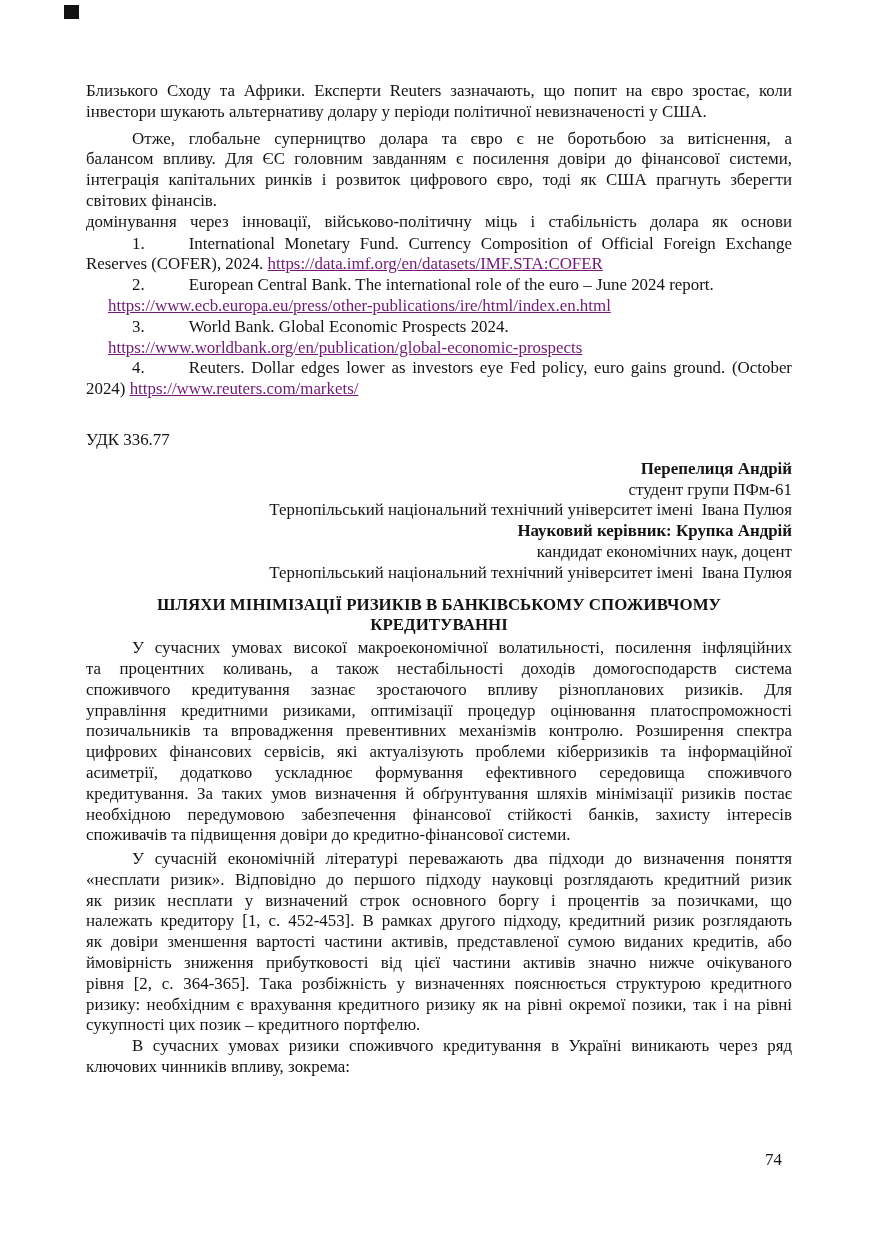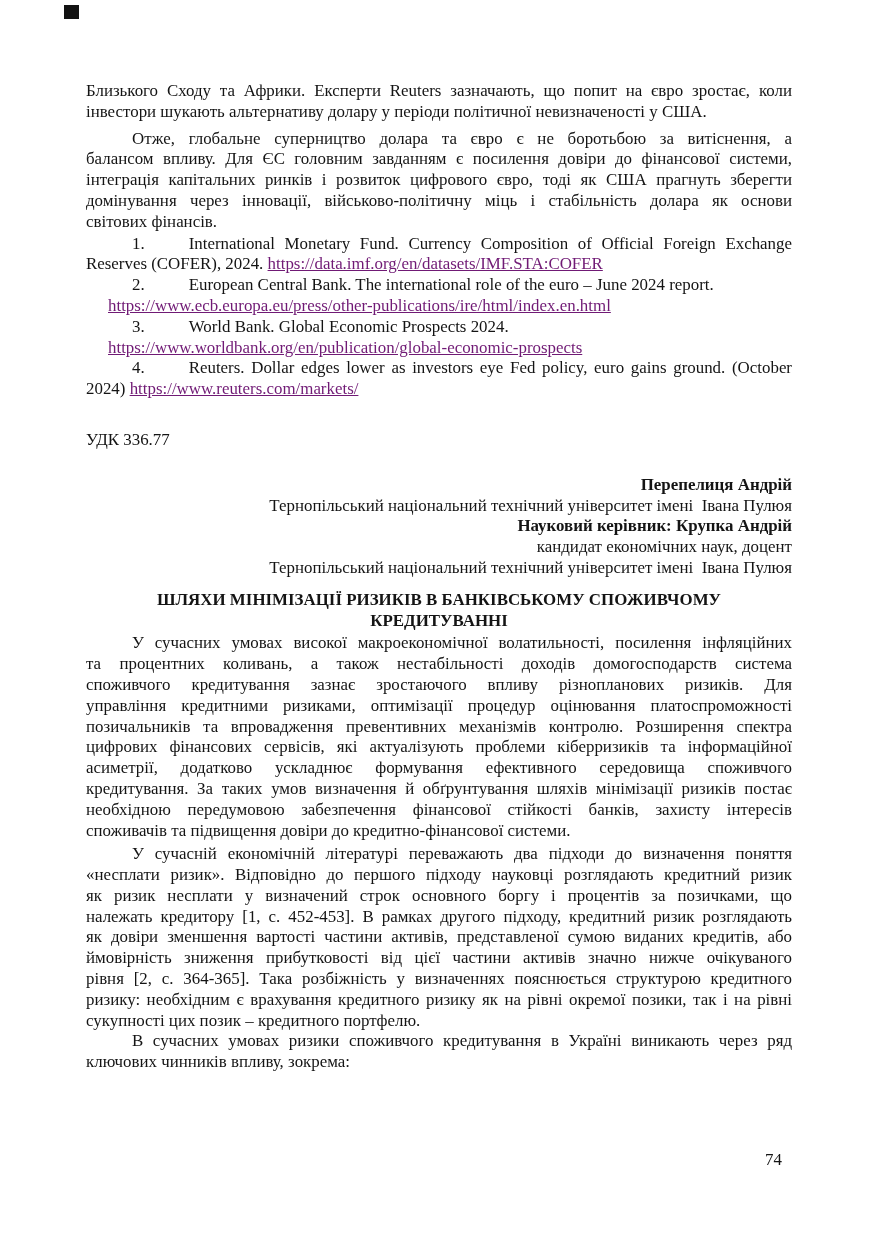--- a/index.html
+++ b/index.html
@@ -49,44 +49,45 @@
 <div class="page">
   <div>
       <div class="blk">
         <div class="ln j"><span>Близького Сходу та Африки. Експерти Reuters зазначають, що попит на євро зростає, коли</span></div>
         <div class="ln"><span>інвестори шукають альтернативу долару у періоди політичної невизначеності у США.</span></div>
       </div>
       <div class="blk" style="margin-top: 6px;">
         <div class="ln j" style="text-indent: 46px;"><span>Отже, глобальне суперництво долара та євро є не боротьбою за витіснення, а</span></div>
         <div class="ln j"><span>балансом впливу. Для ЄС головним завданням є посилення довіри до фінансової системи,</span></div>
         <div class="ln j"><span>інтеграція капітальних ринків і розвиток цифрового євро, тоді як США прагнуть зберегти</span></div>
+        <div class="ln"><span>світових фінансів.</span></div>
         <div class="ln j"><span>домінування через інновації, військово-політичну міць і стабільність долара як основи</span></div>
-        <div class="ln"><span>світових фінансів.</span></div>
       </div>
       <div class="blk" style="margin-top: 1px;">
         <div class="ln j" style="text-indent: 46px;"><span>1.</span><span class="tab" style="width: 44px;"></span><span>International Monetary Fund. Currency Composition of Official Foreign Exchange</span></div>
         <div class="ln"><span>Reserves (COFER), 2024. </span><span class="lnk">https://data.imf.org/en/datasets/IMF.STA:COFER</span></div>
       </div>
       <div class="blk">
         <div class="ln" style="text-indent: 46px;"><span>2.</span><span class="tab" style="width: 44px;"></span><span>European Central Bank. The international role of the euro – June 2024 report.</span></div>
         <div class="ln" style="text-indent: 22px;"><span class="lnk">https://www.ecb.europa.eu/press/other-publications/ire/html/index.en.html</span></div>
       </div>
       <div class="blk">
         <div class="ln" style="text-indent: 46px;"><span>3.</span><span class="tab" style="width: 44px;"></span><span>World Bank. Global Economic Prospects 2024.</span></div>
         <div class="ln" style="text-indent: 22px;"><span class="lnk">https://www.worldbank.org/en/publication/global-economic-prospects</span></div>
       </div>
       <div class="blk">
         <div class="ln j" style="text-indent: 46px;"><span>4.</span><span class="tab" style="width: 44px;"></span><span>Reuters. Dollar edges lower as investors eye Fed policy, euro gains ground. (October</span></div>
         <div class="ln"><span>2024) </span><span class="lnk">https://www.reuters.com/markets/</span></div>
       </div>
       <div class="blk" style="margin-top: 30px;">
         <div class="ln"><span>УДК 336.77</span></div>
       </div>
-      <div class="blk" style="margin-top: 24px;">
+      <div class="blk" style="margin-top: 8px;">
         <div class="ln r"><span class="b">Перепелиця Андрій</span></div>
+        <div class="ln r"><span>студент групи ПФм-61</span></div>
         <div class="ln r"><span>Тернопільський національний технічний університет імені&nbsp; Івана Пулюя</span></div>
         <div class="ln r"><span class="b">Науковий керівник: Крупка Андрій</span></div>
         <div class="ln r"><span>кандидат економічних наук, доцент</span></div>
         <div class="ln r"><span>Тернопільський національний технічний університет імені&nbsp; Івана Пулюя</span></div>
       </div>
       <div class="blk" style="margin-top: 11px;">
         <div class="ln c"><span class="b">ШЛЯХИ МІНІМІЗАЦІЇ РИЗИКІВ В БАНКІВСЬКОМУ СПОЖИВЧОМУ</span></div>
         <div class="ln c"><span class="b">КРЕДИТУВАННІ</span></div>
       </div>
       <div class="blk" style="margin-top: 2px;">

